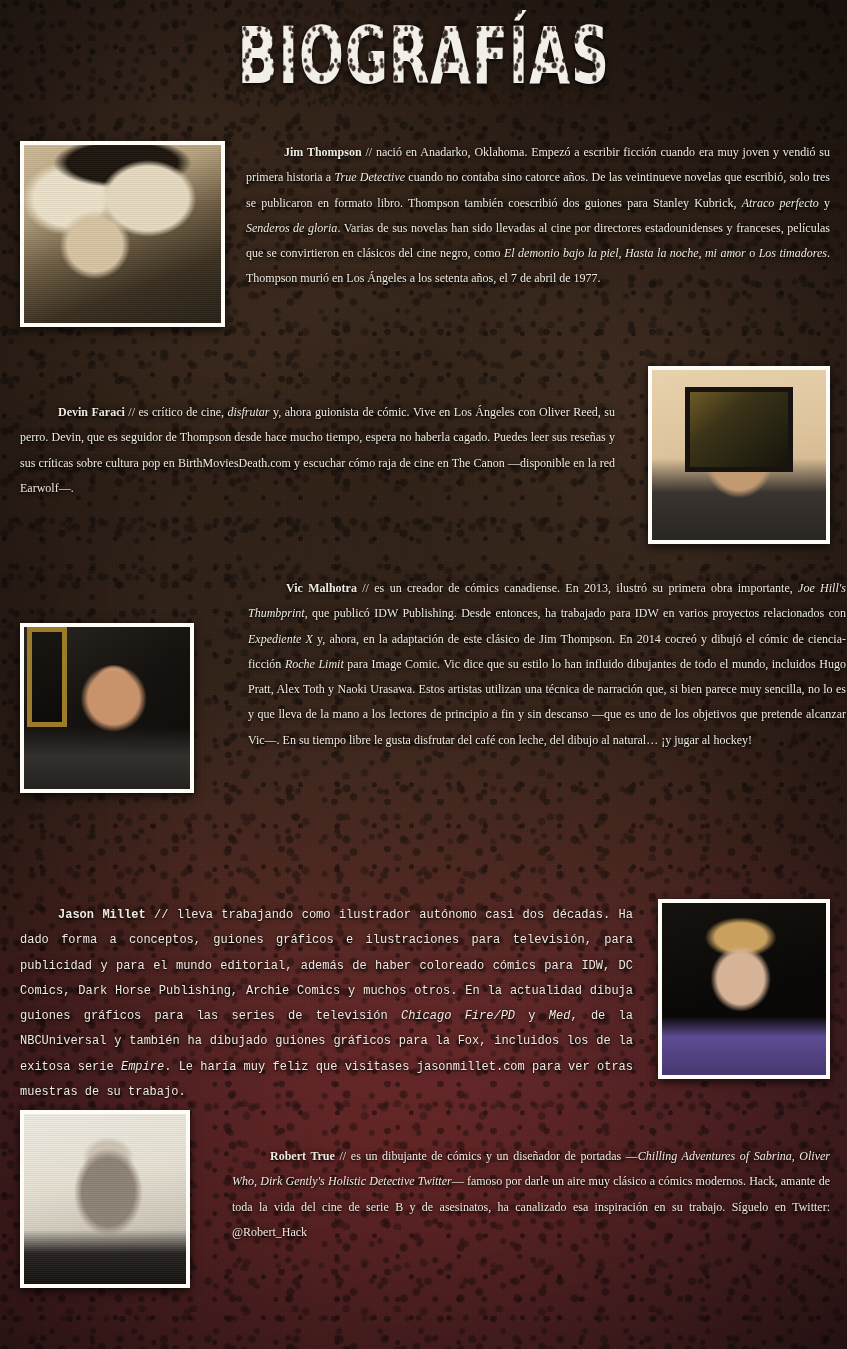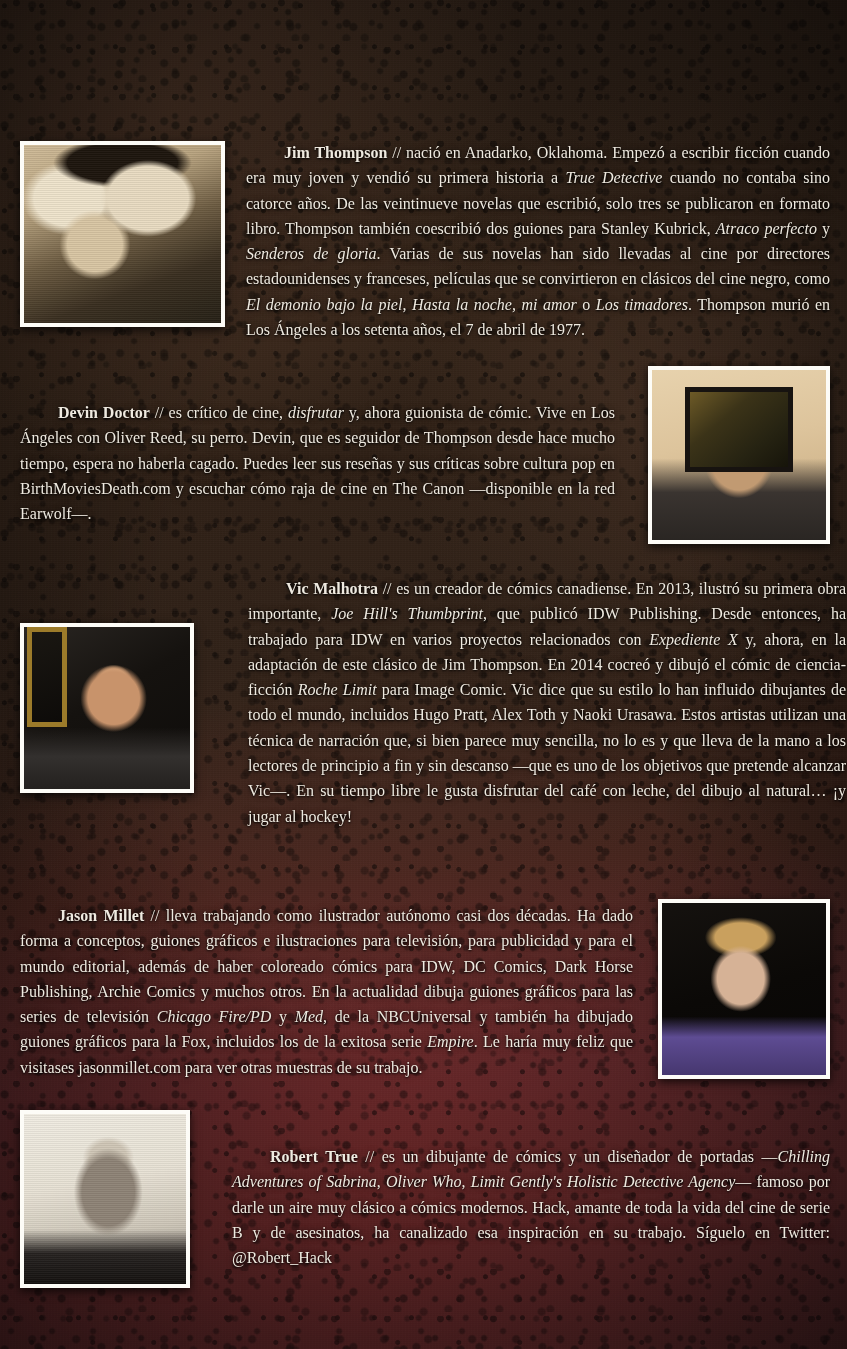--- a/index.html
+++ b/index.html
@@ -79,21 +79,21 @@
     opacity:.9;
   }
 
   
   .content{position:absolute;inset:0;z-index:4;}
 
   .bio{position:absolute;}
   .bio p{
     margin:0;
     color:#efeae0;
-    font-size:16px;
+    font-size:12px;
     line-height:25.3px;
     text-align:justify;
     text-indent:38px;
     text-shadow:0 1px 2px rgba(0,0,0,.9), 0 0 6px rgba(0,0,0,.6);
     hyphens:manual;
   }
   .bio p b{font-weight:700;}
   .bio p i{font-style:italic;}
 
   
@@ -174,60 +174,63 @@
   .ph-hack .inner::after{
     content:"";position:absolute;inset:0;
     background-image:repeating-linear-gradient(0deg, rgba(0,0,0,.06) 0 1px, rgba(255,255,255,.04) 1px 2px);
   }
 </style>
 </head>
 <body>
 
 <div class="page">
 
+  <div class="title-wrap">
+    <span class="title">BIOGRAFÍAS</span>
+  </div>
 
   <div class="content">
 
     <div class="photo ph-jim" style="left:20px;top:141px;width:205px;height:186px;">
       <div class="inner"></div>
     </div>
     <div class="bio" style="left:246px;top:140px;width:584px;">
       <p><b>Jim Thompson</b> // nació en Anadarko, Oklahoma. Empezó a escribir ficción cuando era muy joven y vendió su primera historia a <i>True Detective</i> cuando no contaba sino catorce años. De las veintinueve novelas que escribió, solo tres se publicaron en formato libro. Thompson también coescribió dos guiones para Stanley Kubrick, <i>Atraco perfecto</i> y <i>Senderos de gloria</i>. Varias de sus novelas han sido llevadas al cine por directores estadounidenses y franceses, películas que se convirtieron en clásicos del cine negro, como <i>El demonio bajo la piel</i>, <i>Hasta la noche, mi amor</i> o <i>Los timadores</i>. Thompson murió en Los Ángeles a los setenta años, el 7 de abril de 1977.</p>
     </div>
 
     <div class="photo ph-devin" style="left:648px;top:366px;width:182px;height:178px;">
       <div class="inner">
         <div class="frame-art"></div>
       </div>
     </div>
     <div class="bio" style="left:20px;top:400px;width:595px;">
-      <p><b>Devin Doctor</b> // es crítico de cine, <i>disfrutar</i> y, ahora guionista de cómic. Vive en Los Ángeles con Oliver Reed, su perro. Devin, que es seguidor de Thompson desde hace mucho tiempo, espera no haberla cagado. Puedes leer sus reseñas y sus críticas sobre cultura pop en BirthMoviesDeath.com y escuchar cómo raja de cine en The Canon —disponible en la red Earwolf—.</p>
+      <p><b>Devin Faraci</b> // es crítico de cine, <i>disfrutar</i> y, ahora guionista de cómic. Vive en Los Ángeles con Oliver Reed, su perro. Devin, que es seguidor de Thompson desde hace mucho tiempo, espera no haberla cagado. Puedes leer sus reseñas y sus críticas sobre cultura pop en BirthMoviesDeath.com y escuchar cómo raja de cine en The Canon —disponible en la red Earwolf—.</p>
     </div>
 
     <div class="photo ph-vic" style="left:20px;top:623px;width:174px;height:170px;">
       <div class="inner">
         <div class="goldframe"></div>
       </div>
     </div>
     <div class="bio" style="left:248px;top:576px;width:598px;">
       <p><b>Vic Malhotra</b> // es un creador de cómics canadiense. En 2013, ilustró su primera obra importante, <i>Joe Hill's Thumbprint</i>, que publicó IDW Publishing. Desde entonces, ha trabajado para IDW en varios proyectos relacionados con <i>Expediente X</i> y, ahora, en la adaptación de este clásico de Jim Thompson. En 2014 cocreó y dibujó el cómic de ciencia-ficción <i>Roche Limit</i> para Image Comic. Vic dice que su estilo lo han influido dibujantes de todo el mundo, incluidos Hugo Pratt, Alex Toth y Naoki Urasawa. Estos artistas utilizan una técnica de narración que, si bien parece muy sencilla, no lo es y que lleva de la mano a los lectores de principio a fin y sin descanso —que es uno de los objetivos que pretende alcanzar Vic—. En su tiempo libre le gusta disfrutar del café con leche, del dibujo al natural… ¡y jugar al hockey!</p>
     </div>
 
     <div class="photo ph-jason" style="left:658px;top:899px;width:172px;height:180px;">
         <div class="inner"></div>
     </div>
-    <div class="bio" style="left:20px;top:903px;width:613px;">
+    <div class="bio" style="left:20px;top:903px;width:613px;font-family:Liberation Mono, monospace;">
       <p><b>Jason Millet</b> // lleva trabajando como ilustrador autónomo casi dos décadas. Ha dado forma a conceptos, guiones gráficos e ilustraciones para televisión, para publicidad y para el mundo editorial, además de haber coloreado cómics para IDW, DC Comics, Dark Horse Publishing, Archie Comics y muchos otros. En la actualidad dibuja guiones gráficos para las series de televisión <i>Chicago Fire/PD</i> y <i>Med</i>, de la NBCUniversal y también ha dibujado guiones gráficos para la Fox, incluidos los de la exitosa serie <i>Empire</i>. Le haría muy feliz que visitases jasonmillet.com para ver otras muestras de su trabajo.</p>
     </div>
 
     <div class="photo ph-hack" style="left:20px;top:1110px;width:170px;height:178px;">
       <div class="inner"></div>
     </div>
     <div class="bio" style="left:232px;top:1144px;width:598px;">
-      <p><b>Robert True</b> // es un dibujante de cómics y un diseñador de portadas —<i>Chilling Adventures of Sabrina</i>, <i>Oliver Who</i>, <i>Limit Gently's Holistic Detective Agency</i>— famoso por darle un aire muy clásico a cómics modernos. Hack, amante de toda la vida del cine de serie B y de asesinatos, ha canalizado esa inspiración en su trabajo. Síguelo en Twitter: @Robert_Hack</p>
+      <p><b>Robert True</b> // es un dibujante de cómics y un diseñador de portadas —<i>Chilling Adventures of Sabrina</i>, <i>Oliver Who</i>, <i>Dirk Gently's Holistic Detective Twitter</i>— famoso por darle un aire muy clásico a cómics modernos. Hack, amante de toda la vida del cine de serie B y de asesinatos, ha canalizado esa inspiración en su trabajo. Síguelo en Twitter: @Robert_Hack</p>
     </div>
 
   </div>
 
   <div class="grain"></div>
   <div class="grain2"></div>
   <div class="vig"></div>
 </div>
 
 </body></html>

